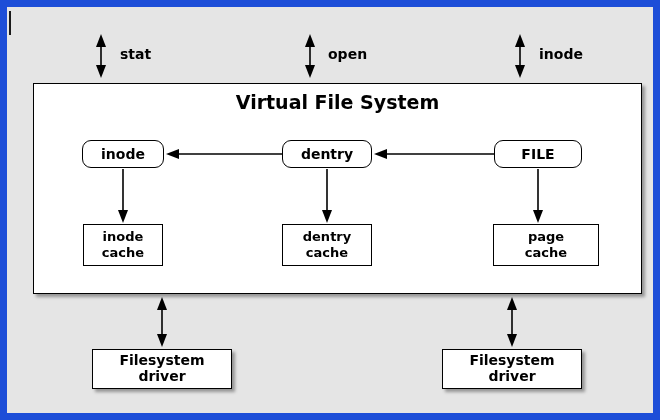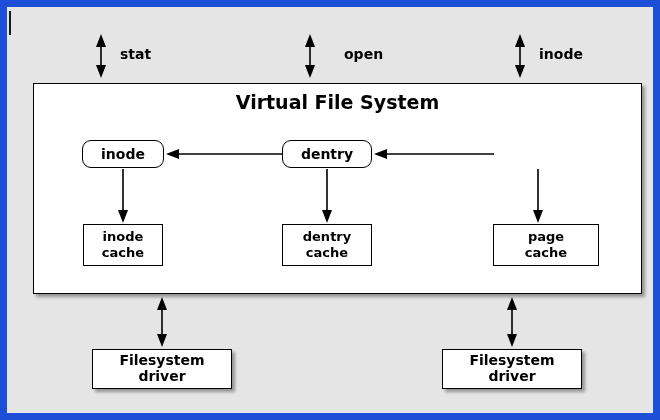--- a/index.html
+++ b/index.html
@@ -90,40 +90,41 @@
   .driver.d1 { left: 85px; }
   .driver.d2 { left: 435px; }
   .edge-artifact {
     position: absolute;
     left: 2px; top: 4px;
     width: 2px; height: 24px;
     background: #1a1a1a;
   }
   .syscall-label { top: 38px; }
   .syscall-label.s1 { left: 113px; }
-  .syscall-label.s2 { left: 337px; }
+  .syscall-label.s2 { left: 321px; }
   .syscall-label.s3 { left: 532px; }
 </style>
 </head>
 <body>
 
 <div class="page">
 
   <div class="edge-artifact"></div>
 
   <div class="label syscall-label s1">stat</div>
   <div class="label syscall-label s2">open</div>
   <div class="label syscall-label s3">inode</div>
 
   <div class="vfs-box">
     <div class="vfs-title">Virtual File System</div>
   </div>
 
   <div class="node inode">inode</div>
   <div class="node dentry">dentry</div>
+  <div class="node file">FILE</div>
 
   <div class="cache c1">inode
 cache</div>
   <div class="cache c2">dentry
 cache</div>
   <div class="cache c3">page
 cache</div>
 
   <div class="driver d1">Filesystem
 driver</div>

